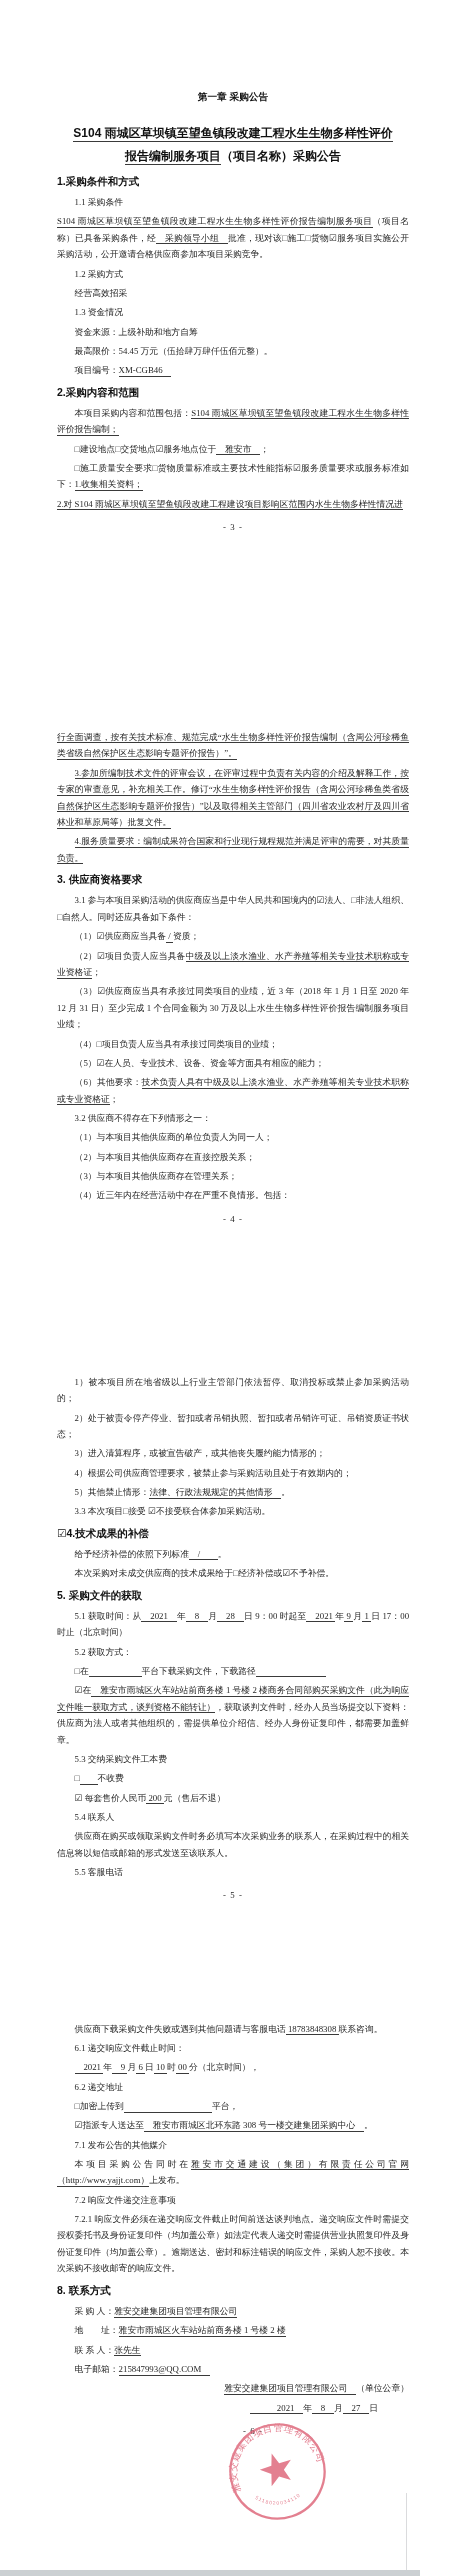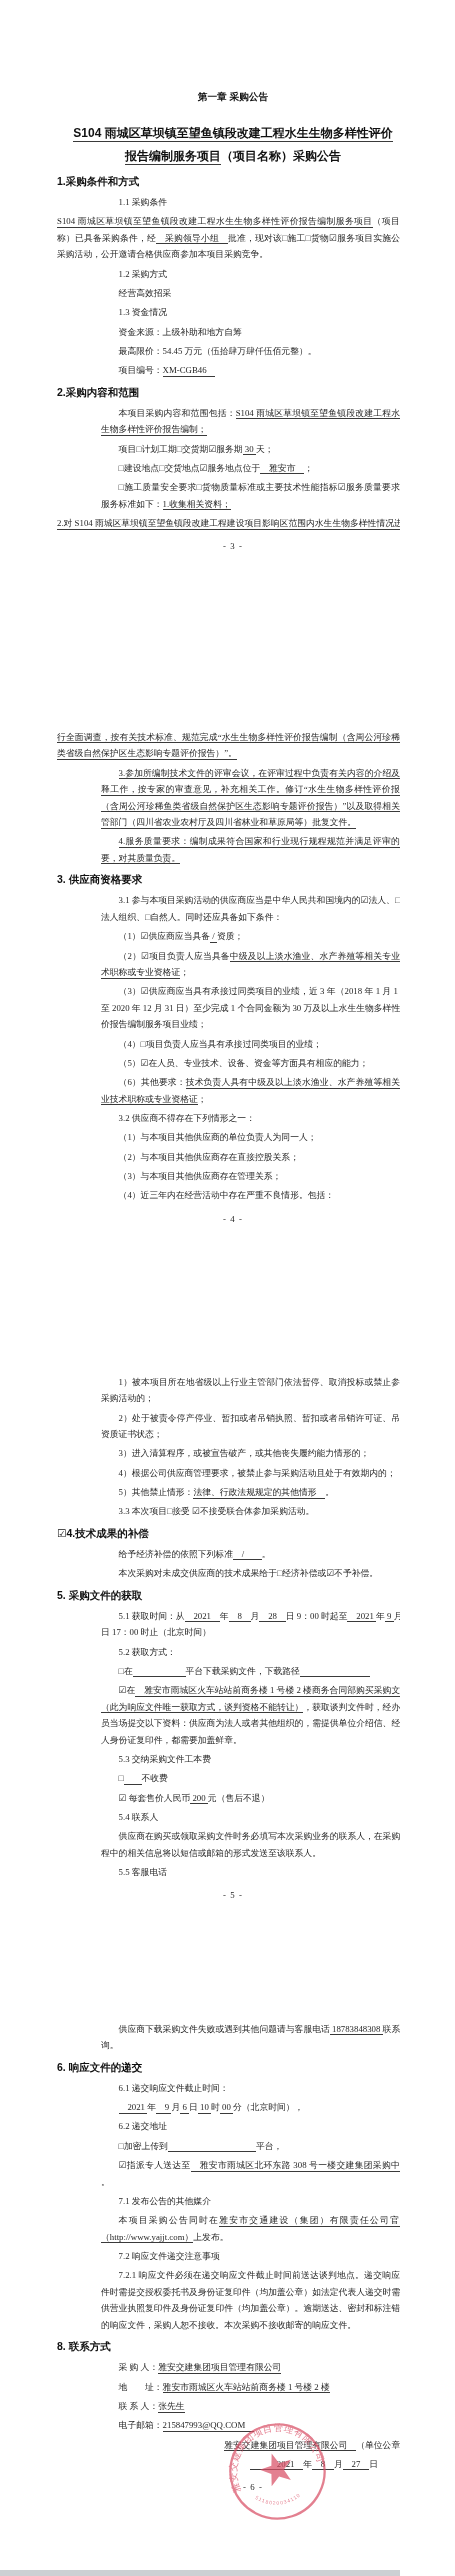--- a/index.html
+++ b/index.html
@@ -4,29 +4,30 @@
 <style>
   html,body{margin:0;padding:0;background:#ffffff;}
   .doc{
     position:relative;
     width:400px;
     height:2576px;
     background:#ffffff;
     overflow:hidden;
     font-family:"Liberation Serif","DejaVu Serif",serif;
     color:#262626;
+    padding-left:20px;
   }
   .sec{position:absolute;left:57px;width:352px;}
   .sec-p3{top:89px;}
   .sec-p4{top:726px;}
   .sec-p5{top:1371px;}
   .sec-p6{top:2018px;}
 
   .b{font-size:8.8px;line-height:16.5px;text-align:justify;margin:2.8px 0;}
-  .pi{text-indent:2em;margin-left:44px;}
+  .pi{text-indent:2em;}
   .p{text-indent:0;}
   .chapter{
     text-align:center;font-weight:700;font-size:9.7px;text-indent:0;
     font-family:"Liberation Sans","DejaVu Sans",sans-serif;color:#111;
     margin:0 0 18px;line-height:15px;
   }
   .title{
     text-align:center;font-weight:700;font-size:12px;line-height:23px;
     margin:0;text-indent:0;color:#111;
     font-family:"Liberation Sans","DejaVu Sans",sans-serif;
@@ -64,21 +65,20 @@
       <div class="b pi"><span>1.1 采购条件</span></div>
       <div class="b p"><span class="u">S104 雨城区草坝镇至望鱼镇段改建工程水生生物多样性评价报告编制服务项目</span><span>（项目名称）已具备采购条件，经</span><span class="u">　采购领导小组　</span><span>批准，现对该□施工□货物☑服务项目实施公开采购活动，公开邀请合格供应商参加本项目采购竞争。</span></div>
       <div class="b pi"><span>1.2 采购方式</span></div>
       <div class="b pi"><span>经营高效招采</span></div>
       <div class="b pi"><span>1.3 资金情况</span></div>
       <div class="b pi"><span>资金来源：上级补助和地方自筹</span></div>
       <div class="b pi"><span>最高限价：54.45 万元（伍拾肆万肆仟伍佰元整）。</span></div>
       <div class="b pi"><span>项目编号：</span><span class="u">XM-CGB46　</span></div>
       <div class="b h"><span>2.采购内容和范围</span></div>
       <div class="b pi"><span>本项目采购内容和范围包括：</span><span class="u">S104 雨城区草坝镇至望鱼镇段改建工程水生生物多样性评价报告编制；</span></div>
-      <div class="b pi"><span>项目□计划工期□交货期☑服务期</span><span class="u"> 30 </span><span>天；</span></div>
       <div class="b pi"><span>□建设地点□交货地点☑服务地点位于</span><span class="u">　雅安市　</span><span>；</span></div>
       <div class="b pi"><span>□施工质量安全要求□货物质量标准或主要技术性能指标☑服务质量要求或服务标准如下：</span><span class="u">1.收集相关资料；</span></div>
       <div class="b p"><span class="u">2.对 S104 雨城区草坝镇至望鱼镇段改建工程建设项目影响区范围内水生生物多样性情况进</span></div>
       <div class="b pg"><span>- 3 -</span></div>
     </div>
   <div class="sec sec-p4">
       <div class="b p"><span class="u">行全面调查，按有关技术标准、规范完成“水生生物多样性评价报告编制（含周公河珍稀鱼类省级自然保护区生态影响专题评价报告）”。</span></div>
       <div class="b pi"><span class="u">3.参加所编制技术文件的评审会议，在评审过程中负责有关内容的介绍及解释工作，按专家的审查意见，补充相关工作。修订“水生生物多样性评价报告（含周公河珍稀鱼类省级自然保护区生态影响专题评价报告）”以及取得相关主管部门（四川省农业农村厅及四川省林业和草原局等）批复文件。</span></div>
       <div class="b pi"><span class="u">4.服务质量要求：编制成果符合国家和行业现行规程规范并满足评审的需要，对其质量负责。</span></div>
       <div class="b h"><span>3. 供应商资格要求</span></div>
@@ -114,21 +114,20 @@
       <div class="b pi"><span>5.3 交纳采购文件工本费</span></div>
       <div class="b pi"><span>□</span><span class="u">　　</span><span>不收费</span></div>
       <div class="b pi"><span>☑ 每套售价人民币</span><span class="u"> 200 </span><span>元（售后不退）</span></div>
       <div class="b pi"><span>5.4 联系人</span></div>
       <div class="b pi"><span>供应商在购买或领取采购文件时务必填写本次采购业务的联系人，在采购过程中的相关信息将以短信或邮箱的形式发送至该联系人。</span></div>
       <div class="b pi"><span>5.5 客服电话</span></div>
       <div class="b pg"><span>- 5 -</span></div>
     </div>
   <div class="sec sec-p6">
       <div class="b pi"><span>供应商下载采购文件失败或遇到其他问题请与客服电话</span><span class="u"> 18783848308 </span><span>联系咨询。</span></div>
-      <div class="b h"><span>6. 响应文件的递交</span></div>
       <div class="b pi"><span>6.1 递交响应文件截止时间：</span></div>
       <div class="b pi"><span class="u">　2021 </span><span>年</span><span class="u">　9 </span><span>月</span><span class="u"> 6 </span><span>日</span><span class="u"> 10 </span><span>时</span><span class="u"> 00 </span><span>分（北京时间），</span></div>
       <div class="b pi"><span>6.2 递交地址</span></div>
       <div class="b pi"><span>□加密上传到</span><span class="u">　　　　　　　　　　</span><span>平台，</span></div>
       <div class="b pi"><span>☑指派专人送达至</span><span class="u">　雅安市雨城区北环东路 308 号一楼交建集团采购中心　</span><span>。</span></div>
       <div class="b pi"><span>7.1 发布公告的其他媒介</span></div>
       <div class="b pi"><span>本项目采购公告同时在</span><span class="u">雅安市交通建设（集团）有限责任公司官网（http://www.yajjt.com）</span><span>上发布。</span></div>
       <div class="b pi"><span>7.2 响应文件递交注意事项</span></div>
       <div class="b pi"><span>7.2.1 响应文件必须在递交响应文件截止时间前送达谈判地点。递交响应文件时需提交授权委托书及身份证复印件（均加盖公章）如法定代表人递交时需提供营业执照复印件及身份证复印件（均加盖公章）。逾期送达、密封和标注错误的响应文件，采购人恕不接收。本次采购不接收邮寄的响应文件。</span></div>
       <div class="b h"><span>8. 联系方式</span></div>

